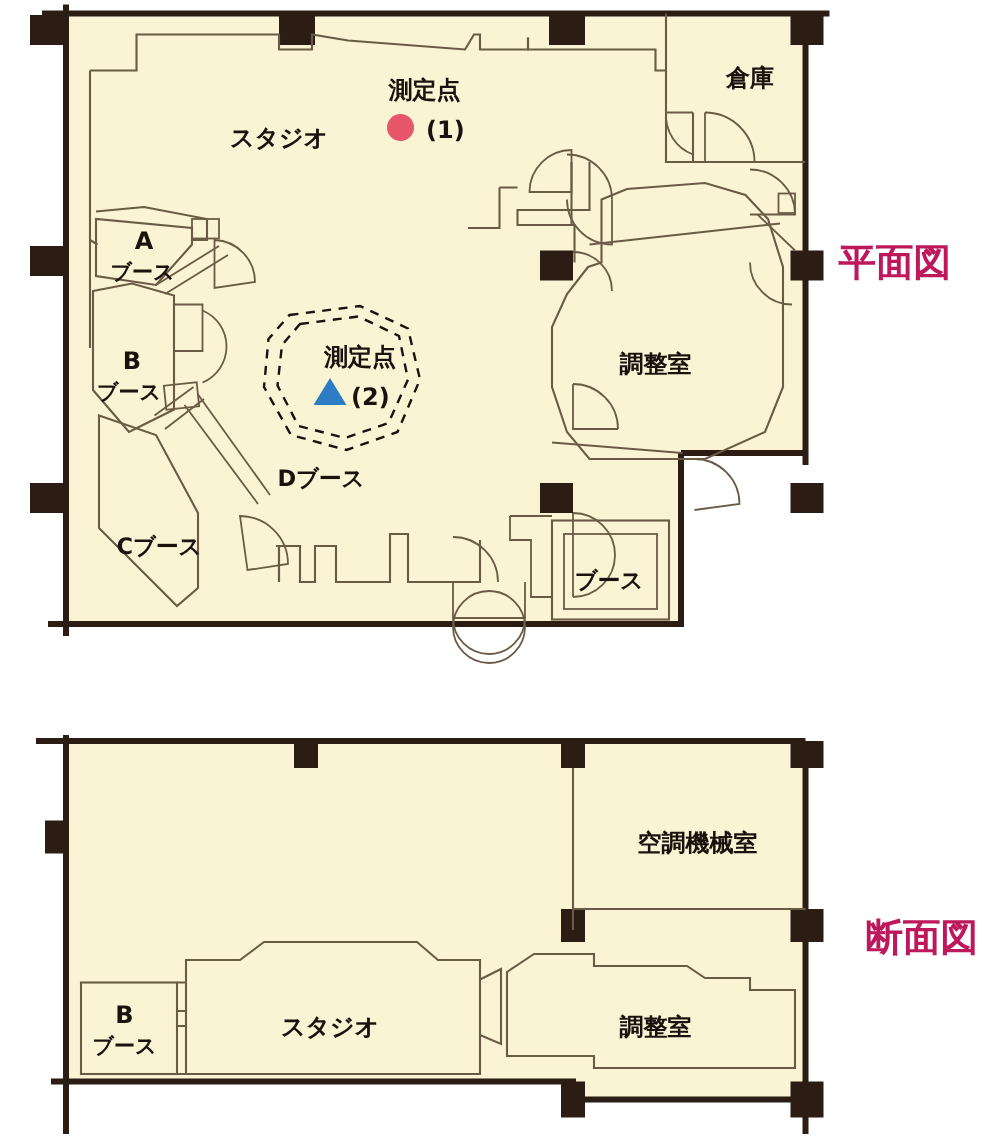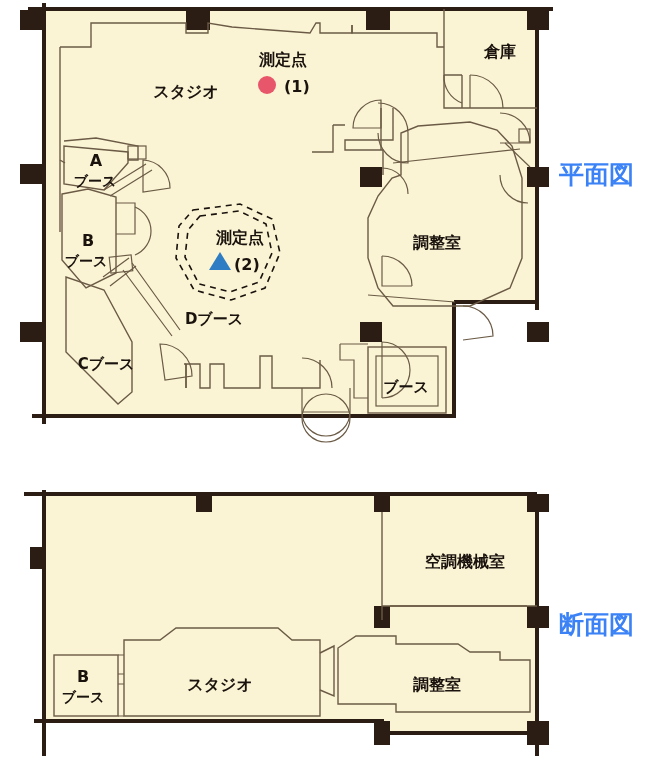--- a/index.html
+++ b/index.html
@@ -25,25 +25,25 @@
     width: 656px;
     height: 760px;
     display: block;
   }
   .view-caption {
     position: absolute;
     font-family: Liberation Mono, monospace;
     font-weight: 700;
     font-size: 25px;
     letter-spacing: 0px;
-    color: #3b82f6;
+    color: #be185d;
     white-space: nowrap;
   }
   #caption-plan { left: 559px; top: 158px; }
-  #caption-section { left: 559px; top: 608px; }
+  #caption-section { left: 577px; top: 608px; }
 
   .room-label {
     font-family: "DejaVu Sans", "Liberation Sans", sans-serif;
     font-weight: 700;
     fill: #1a120d;
   }
   .fs-16 { font-size: 16px; }
   .fs-15 { font-size: 15px; }
   .fs-14 { font-size: 14px; }
 </style>

